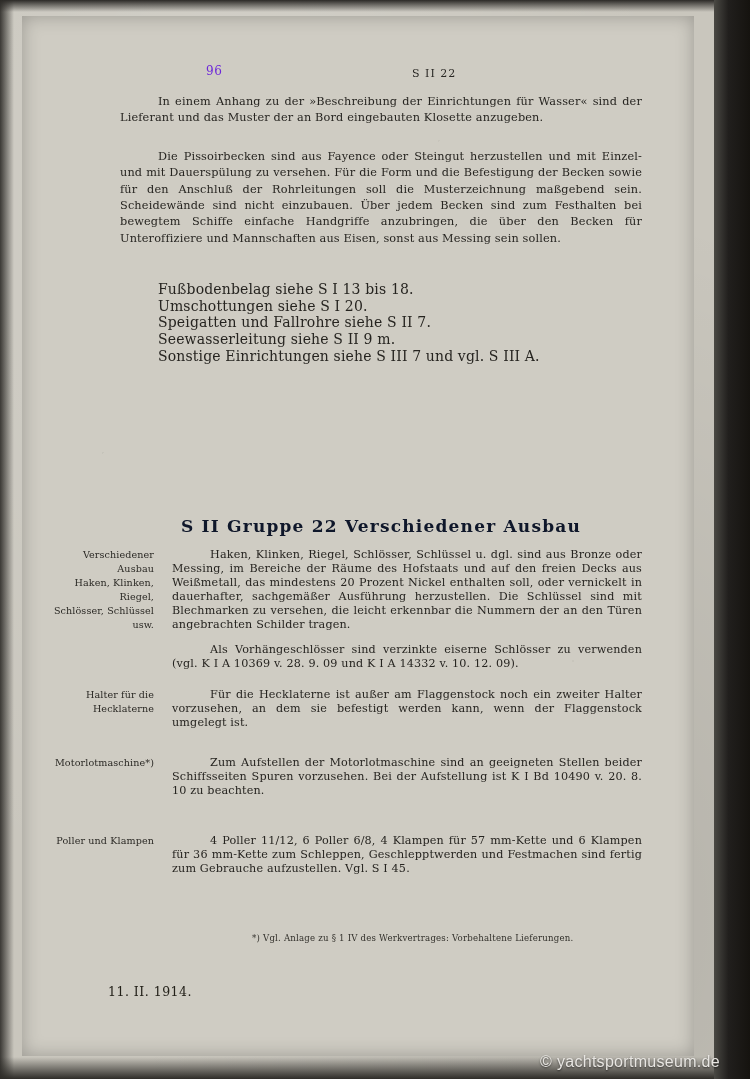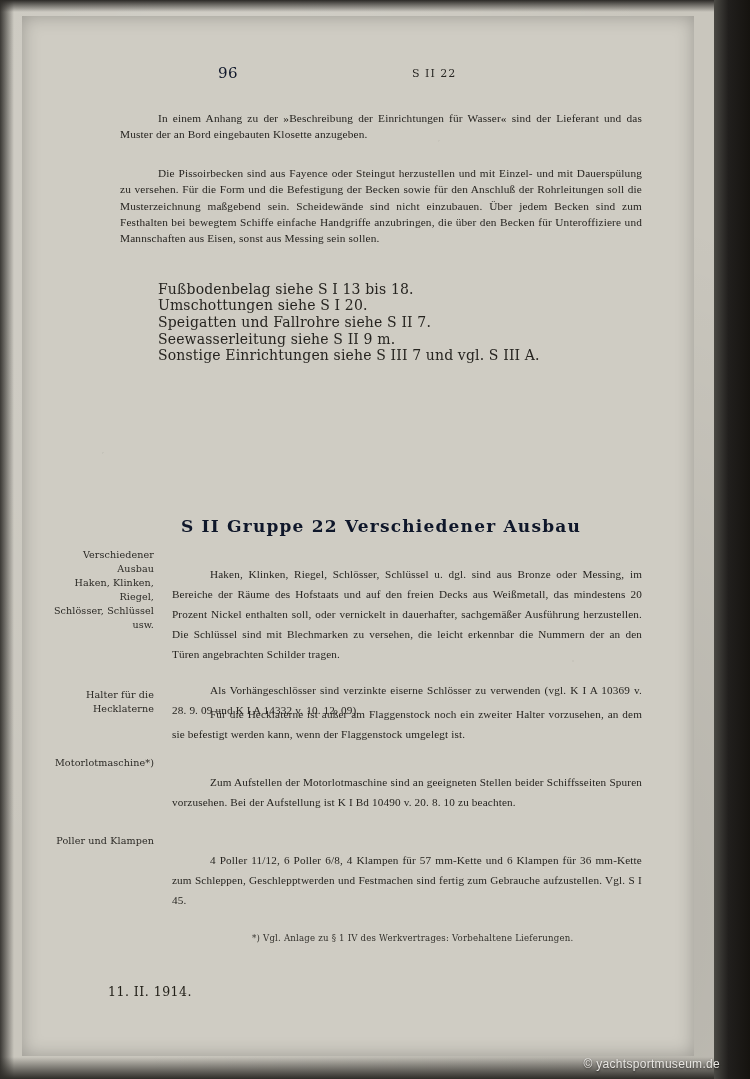--- a/index.html
+++ b/index.html
@@ -67,51 +67,50 @@
 
   .header {
     position: absolute;
     top: 48px;
     left: 0;
     width: 672px;
     height: 18px;
   }
   .page-num {
     position: absolute;
-    left: 196px;
+    left: 184px;
     top: 0;
-    font-size: 15px;
+    font-size: 12px;
     letter-spacing: 0.5px;
-    color: #0f172a;
+    color: #6d28d9;
   }
   .header-code {
     position: absolute;
     left: 390px;
     top: 3px;
     font-size: 11px;
     letter-spacing: 1px;
     color: #2a2825;
   }
 
   .body {
     position: absolute;
     left: 98px;
     top: 78px;
     width: 522px;
   }
 
   p.para {
-    margin: 16px 0 11px 0;
+    margin: 0 0 11px 0;
     font-size: 11.3px;
     line-height: 16.4px;
     text-align: justify;
     color: #262420;
     text-indent: 38px;
     letter-spacing: 0.15px;
-    font-family: Liberation Serif, serif;
   }
 
   .reflist {
     margin: 34px 0 0 0;
     padding: 0;
     list-style: none;
   }
   .reflist li {
     font-size: 14px;
     line-height: 16.6px;
@@ -149,21 +148,21 @@
     letter-spacing: 0.1px;
   }
   .sectbody {
     position: absolute;
     left: 150px;
     top: 0;
     width: 470px;
   }
   .sectbody p.para {
     font-size: 11.2px;
-    line-height: 20px;
+    line-height: 14px;
   }
 
   .footnote {
     position: absolute;
     left: 230px;
     top: 916px;
     width: 400px;
     font-size: 8.6px;
     line-height: 12px;
     color: #33312c;
@@ -177,21 +176,21 @@
     font-size: 12.5px;
     letter-spacing: 0.5px;
     color: #232019;
   }
 
   .watermark {
     position: absolute;
     right: 30px;
     bottom: 8px;
     font-family: "Liberation Sans", sans-serif;
-    font-size: 12px;
+    font-size: 16px;
     color: #e8e6e2;
     letter-spacing: 0.3px;
     text-shadow: 0 1px 2px rgba(0,0,0,0.6);
     margin-top: 36px;
   }
 
   
   .grain {
     position: absolute;
     inset: 0;

